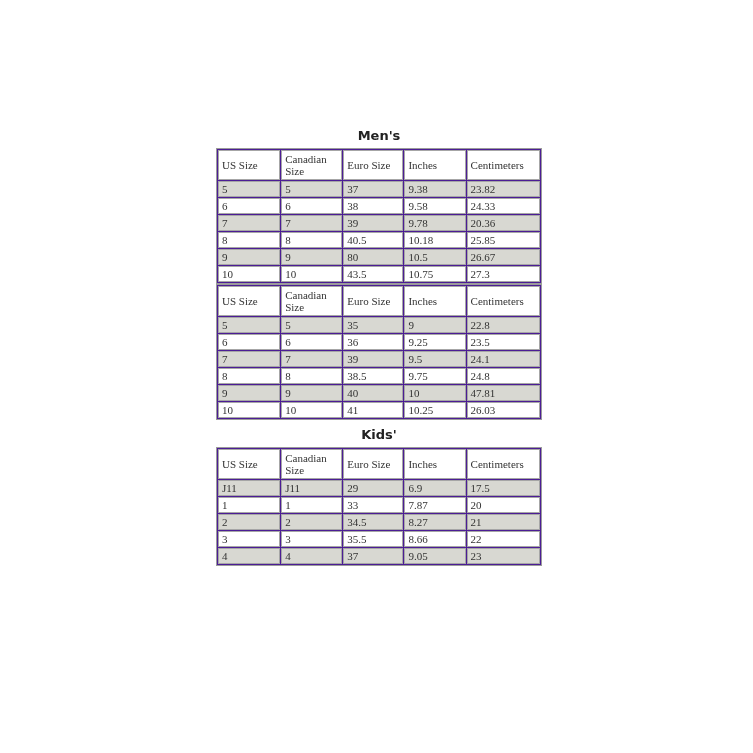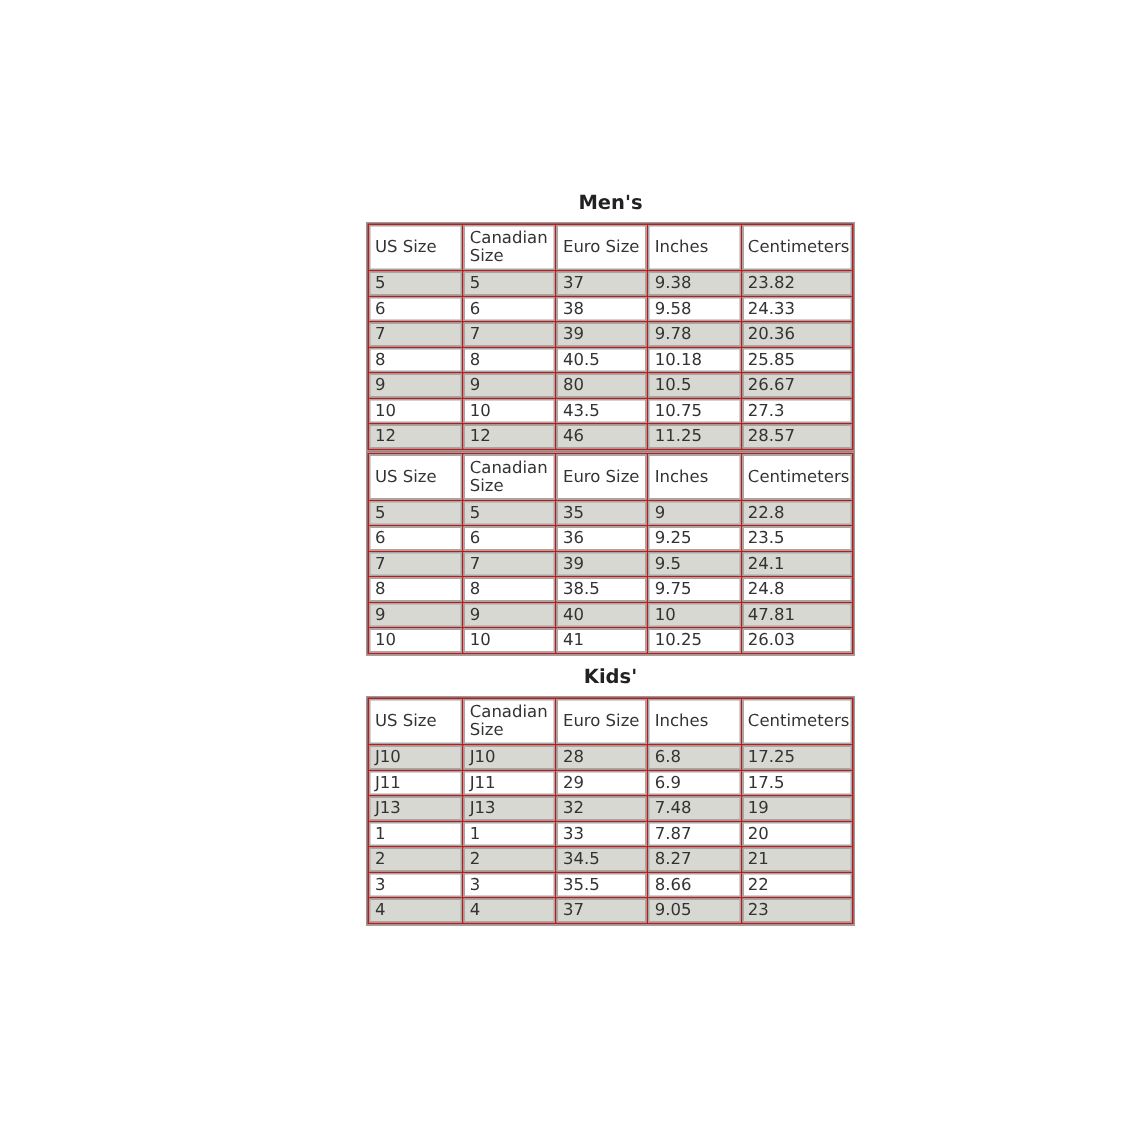--- a/index.html
+++ b/index.html
@@ -16,38 +16,38 @@
     background: var(--page-bg);
     font-family: "DejaVu Sans", "Liberation Sans", sans-serif;
     color: var(--text);
     overflow: hidden;
   }
   .charts-wrap {
     position: absolute;
     left: 216px;
     top: 128px;
     width: 326px;
-    margin-left: 28px;
   }
   .chart-title {
     width: 326px;
     text-align: center;
     font-size: 13px;
     font-weight: bold;
     color: #222222;
     margin: 0 0 5px 0;
   }
   .chart-block + .chart-block .chart-title { margin-top: 7px; }
   table.size-table {
     border-collapse: separate;
     border-spacing: 1px;
     table-layout: fixed;
     width: 324px;
     border: 1px solid var(--table-border);
-    background: #b91c1c;
+    background: #4c1d95;
+    font-family: Liberation Serif, serif;
   }
   table.size-table th, table.size-table td {
     border: 1px solid var(--cell-border);
     font-size: 11px;
     font-weight: normal;
     text-align: left;
     vertical-align: middle;
     padding: 1px 2px 1px 3px;
     line-height: 12px;
     overflow: hidden;
@@ -125,27 +125,20 @@
             <td>10.5</td>
             <td>26.67</td>
           </tr>
           <tr>
             <td>10</td>
             <td>10</td>
             <td>43.5</td>
             <td>10.75</td>
             <td>27.3</td>
           </tr>
-          <tr>
-            <td>12</td>
-            <td>12</td>
-            <td>46</td>
-            <td>11.25</td>
-            <td>28.57</td>
-          </tr>
         </tbody>
       </table>
     </div>
     <div class="chart-block">
       <table class="size-table">
         <colgroup>
           <col class="c1">
           <col class="c2">
           <col class="c3">
           <col class="c4">
@@ -220,39 +213,25 @@
           <tr>
             <th>US Size</th>
             <th>Canadian Size</th>
             <th>Euro Size</th>
             <th>Inches</th>
             <th>Centimeters</th>
           </tr>
         </thead>
         <tbody>
           <tr>
-            <td>J10</td>
-            <td>J10</td>
-            <td>28</td>
-            <td>6.8</td>
-            <td>17.25</td>
-          </tr>
-          <tr>
             <td>J11</td>
             <td>J11</td>
             <td>29</td>
             <td>6.9</td>
             <td>17.5</td>
-          </tr>
-          <tr>
-            <td>J13</td>
-            <td>J13</td>
-            <td>32</td>
-            <td>7.48</td>
-            <td>19</td>
           </tr>
           <tr>
             <td>1</td>
             <td>1</td>
             <td>33</td>
             <td>7.87</td>
             <td>20</td>
           </tr>
           <tr>
             <td>2</td>

